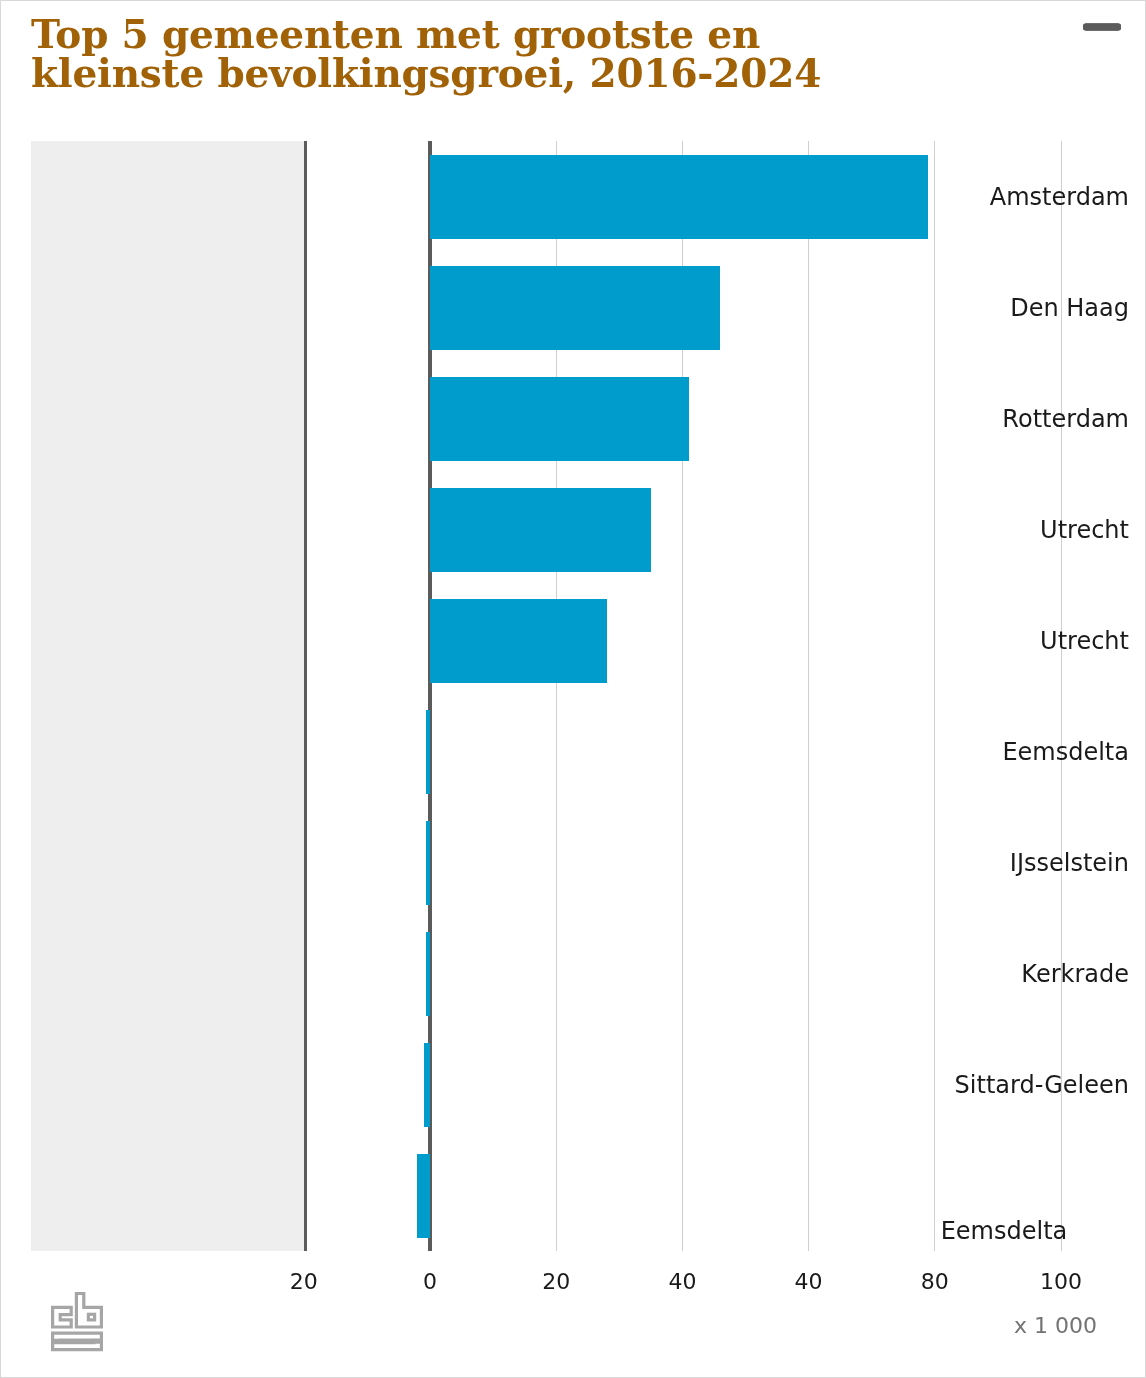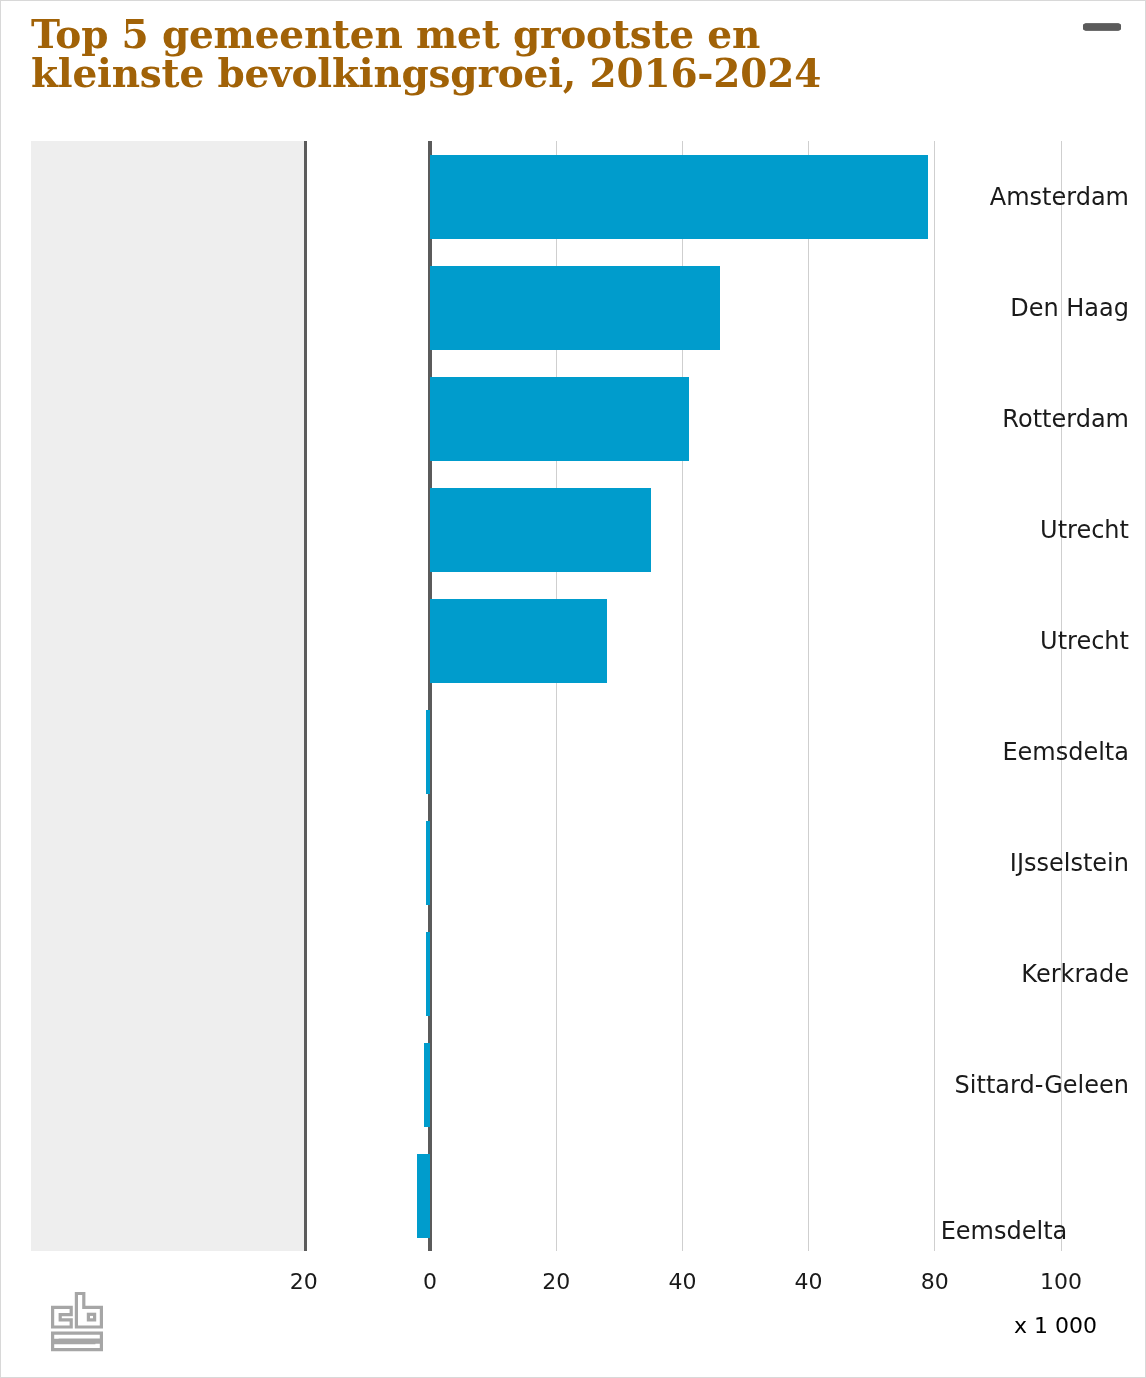--- a/index.html
+++ b/index.html
@@ -132,21 +132,21 @@
     font-size: 22px;
     color: #1a1a1a;
     transform: translateX(-50%);
     white-space: nowrap;
   }
   .unit-label {
     position: absolute;
     right: 48px;
     top: 1312px;
     font-size: 22px;
-    color: #000000;
+    color: #737373;
     white-space: nowrap;
   }
 
   
   .cbs-logo {
     position: absolute;
     left: 48px;
     bottom: 22px;
     width: 56px;
     height: 68px;

